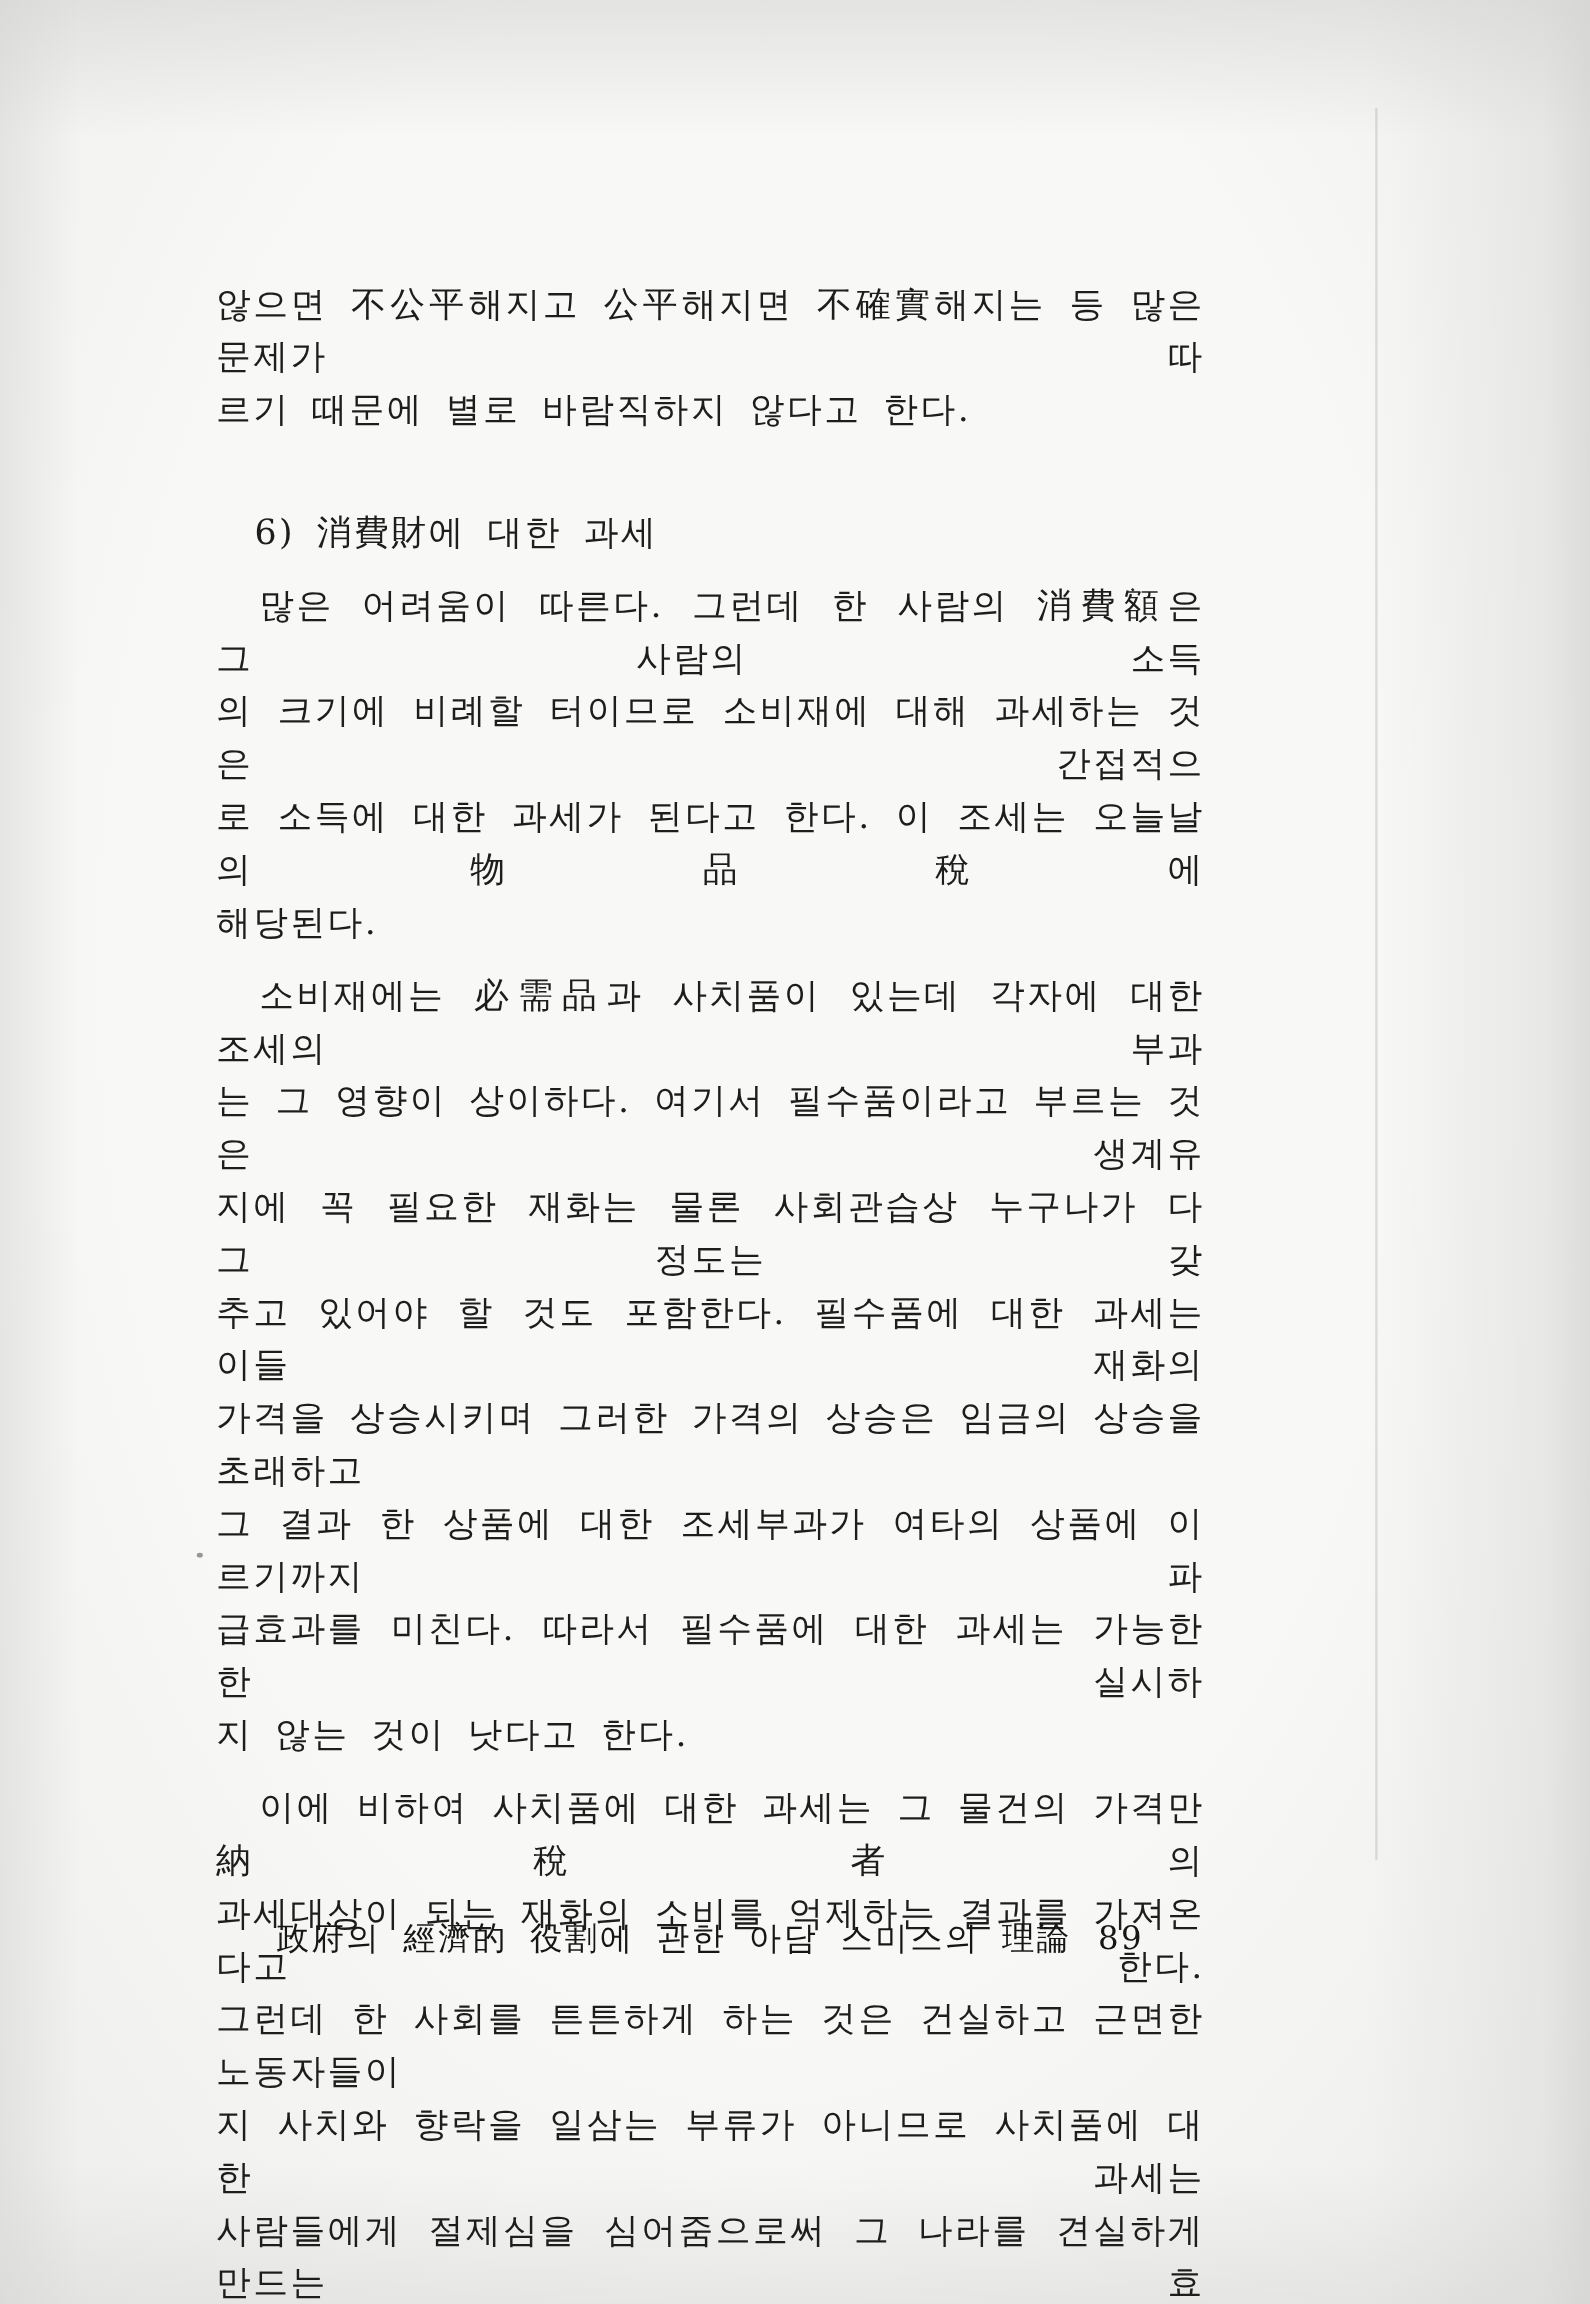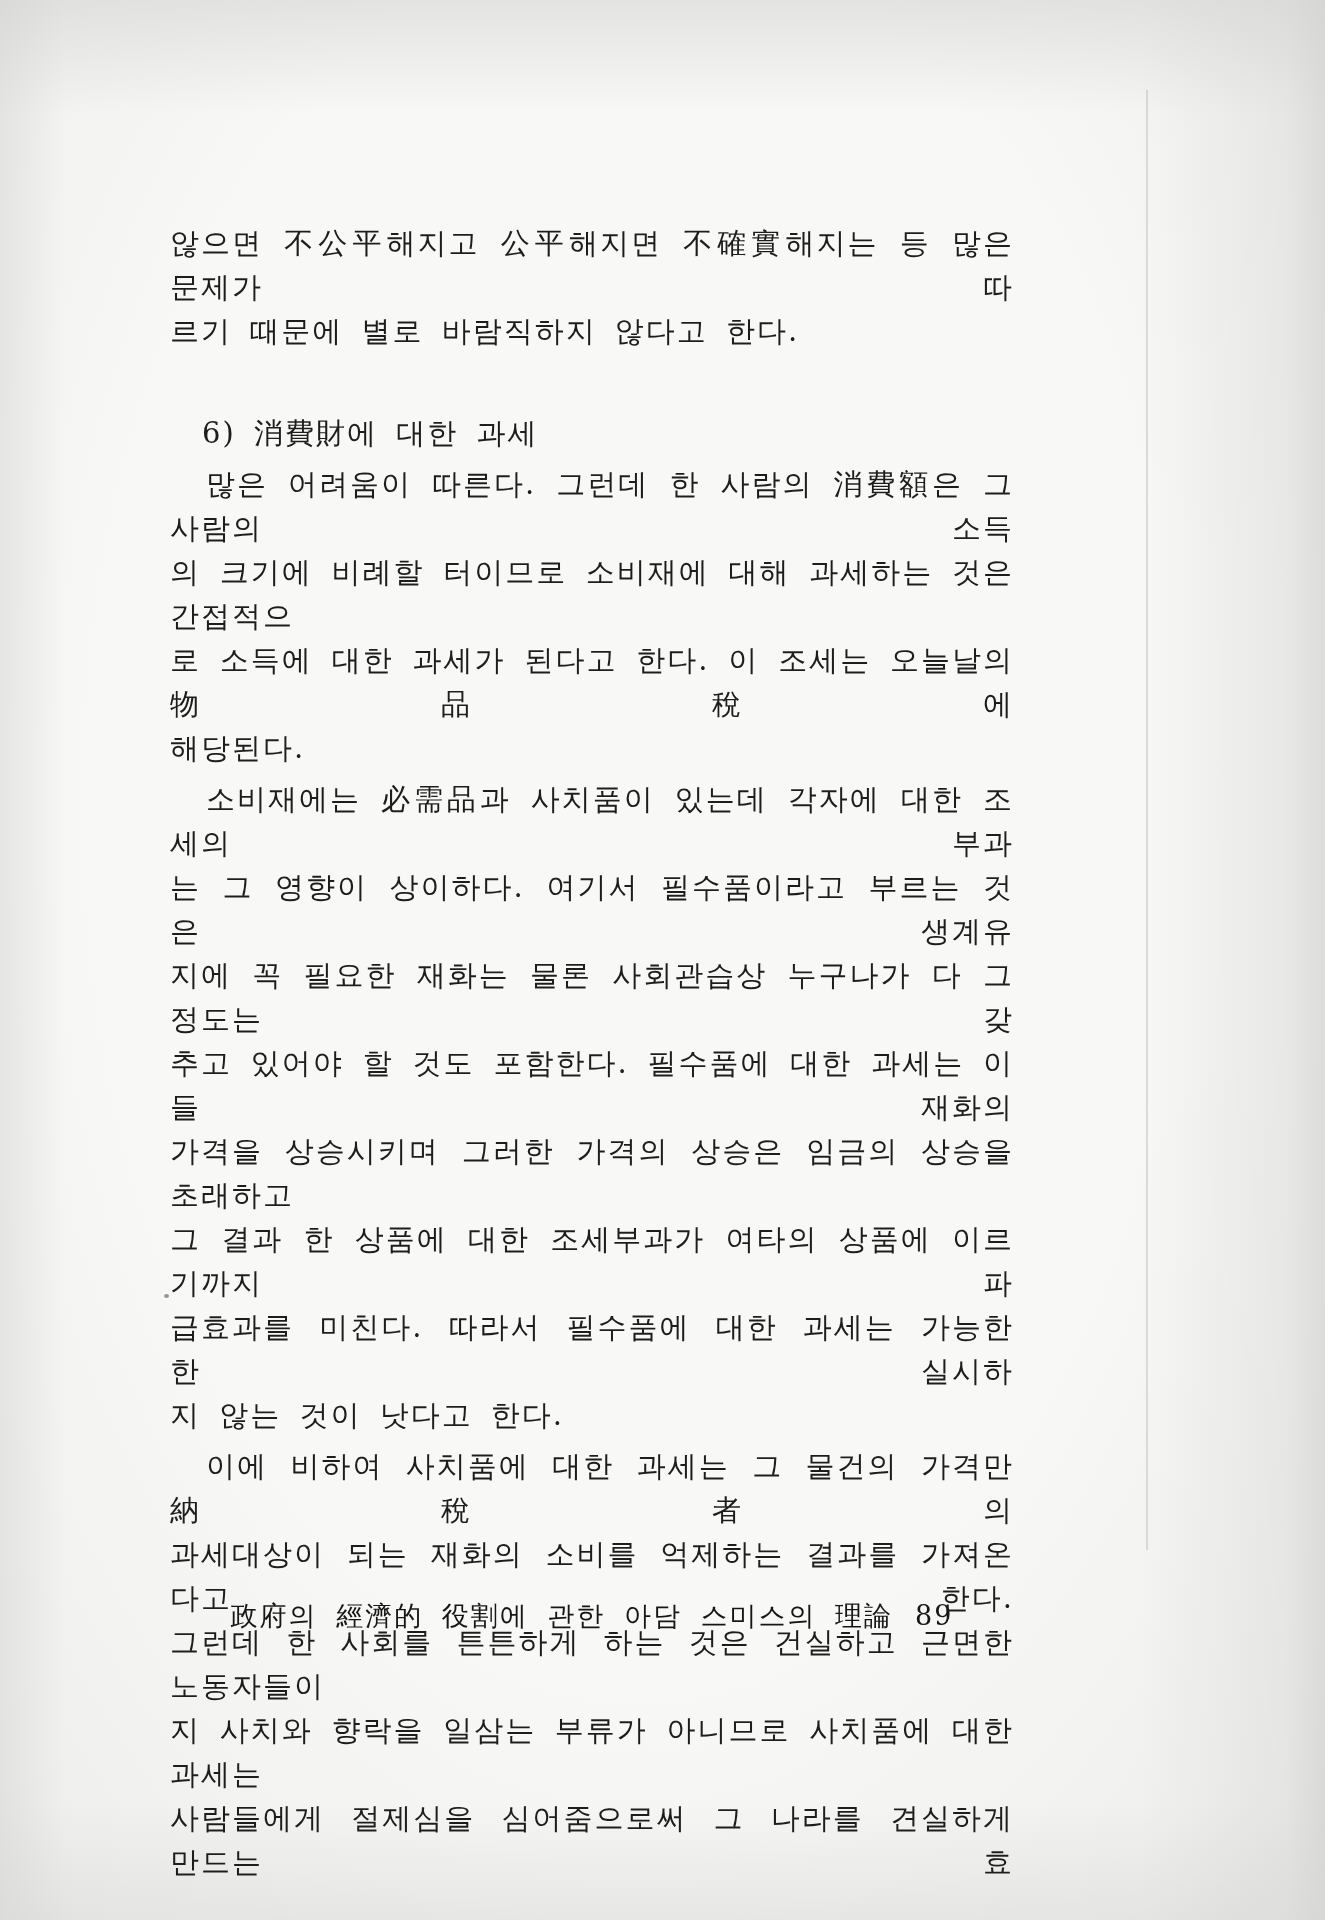--- a/index.html
+++ b/index.html
@@ -21,21 +21,21 @@
   }
   .speck{
     position:absolute;left:164px;top:1294px;width:5px;height:4px;border-radius:50%;
     background:rgba(70,70,68,0.55);
   }
   .text-block{
     position:absolute;left:163px;top:214px;width:858px;
     font-size:29px;line-height:44px;
     letter-spacing:2px;word-spacing:7px;
   }
-  .block{margin:7px;}
+  .block{margin:17px;}
   .line{
     text-align:justify;
     text-align-last:justify;
   }
   .line.end{text-align-last:left;}
   .block.heading{margin-top:58px;}
   .block.heading .line{text-align-last:left;text-indent:32px;}
   .block.para.indent .line:first-child{text-indent:36px;}
   .footer{
     position:absolute;left:163px;top:1596px;width:858px;

